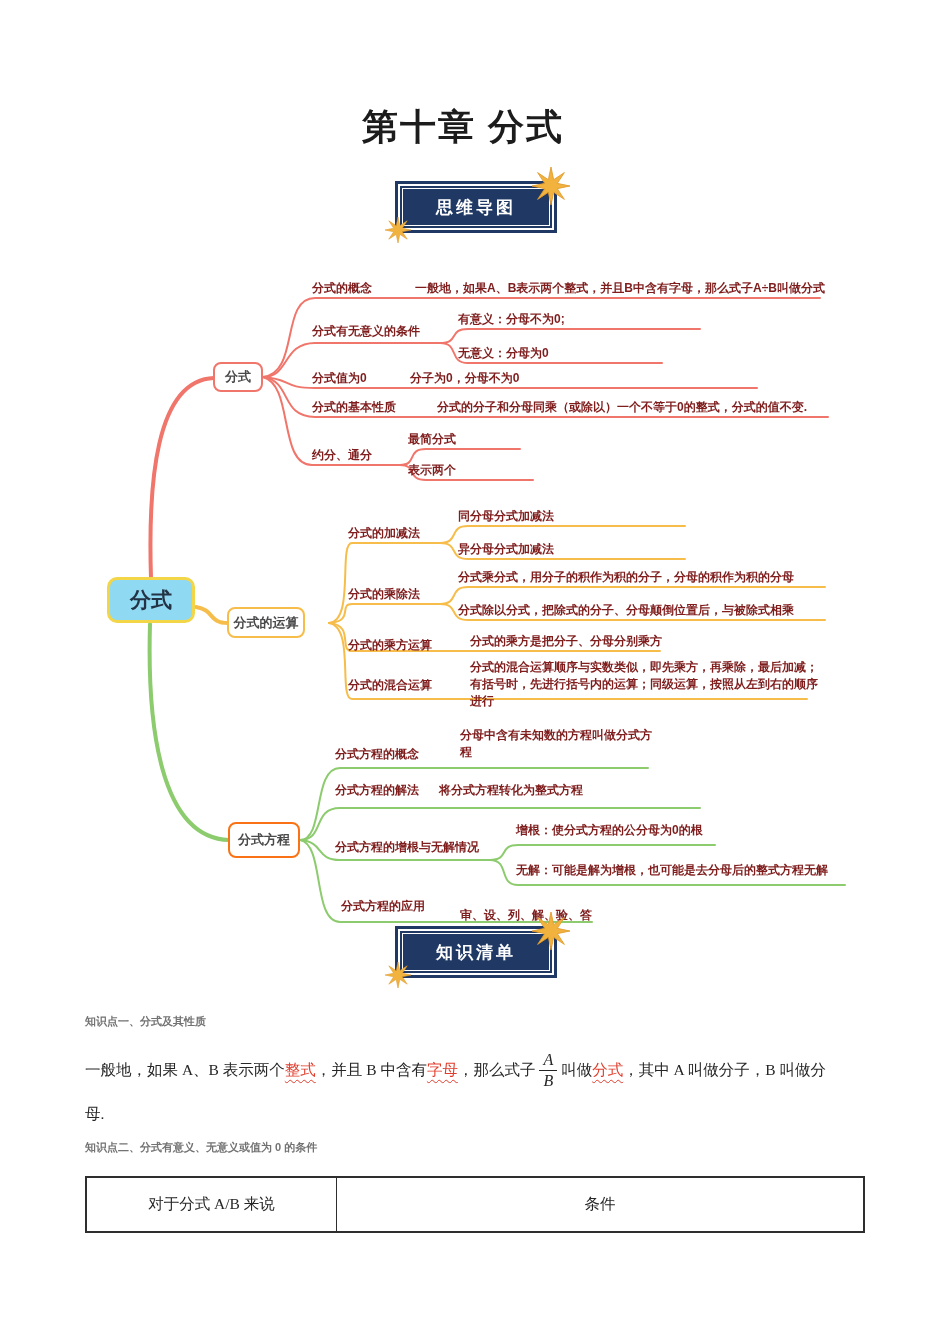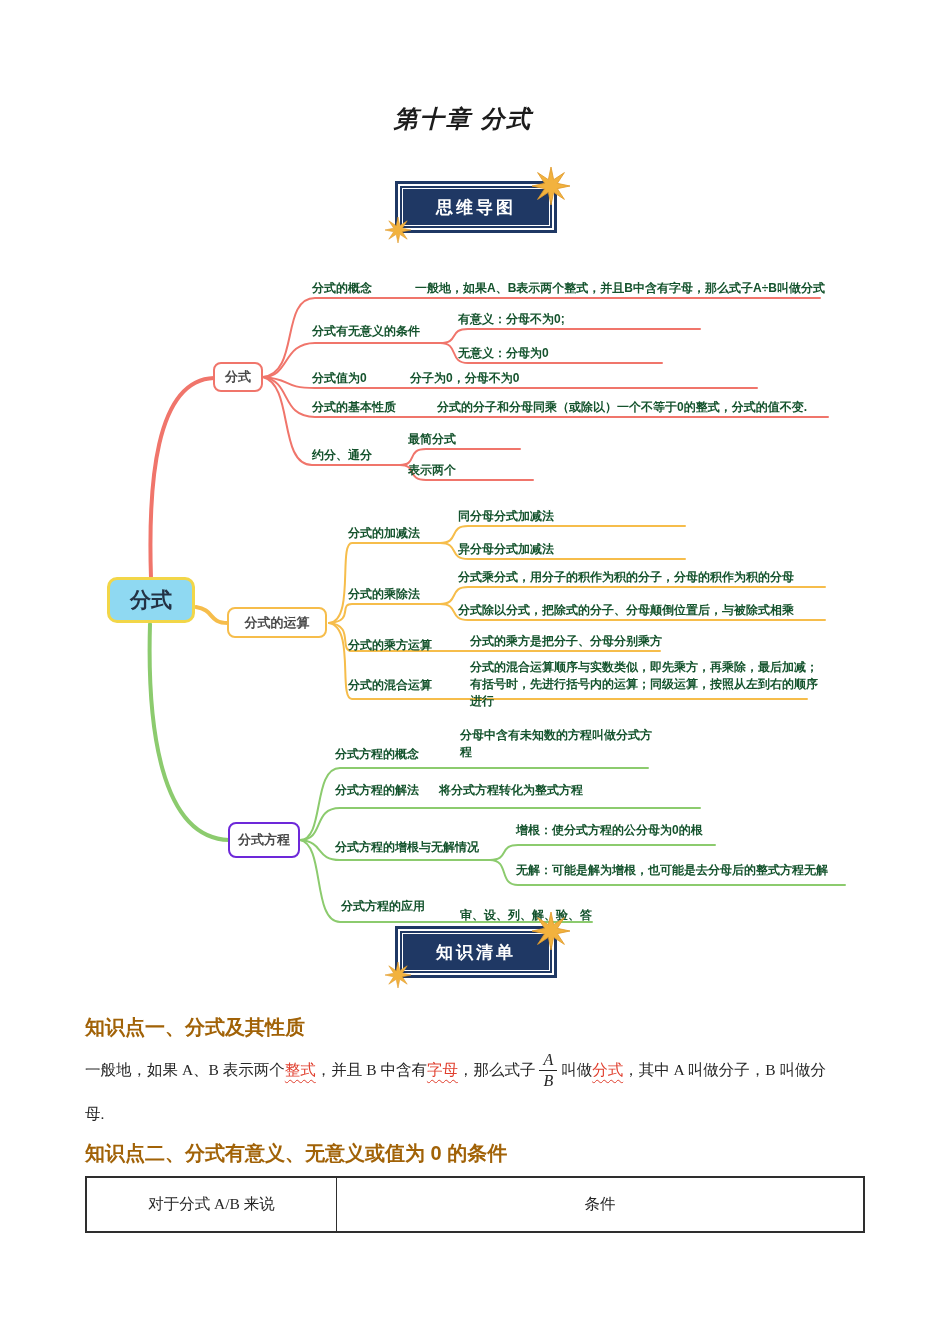--- a/index.html
+++ b/index.html
@@ -1,21 +1,21 @@
 <!DOCTYPE html>
 <html><head>
 <meta charset="utf-8">
 <style>
   html,body{margin:0;padding:0;background:#ffffff;}
   .page{position:relative;width:950px;height:1344px;background:#ffffff;overflow:hidden;
         font-family:"Liberation Sans",sans-serif;}
 
   
   .doc-title{position:absolute;left:0;top:103px;width:926px;text-align:center;
-             font-size:24px;font-weight:700;color:#1c1c1c;letter-spacing:2px;font-style:italic;}
+             font-size:36px;font-weight:700;color:#1c1c1c;letter-spacing:2px;}
 
   
   .banner{position:absolute;left:398px;width:152px;height:42px;background:#1F3864;
           border:2px solid #ffffff;outline:3px solid #1F3864;
           box-shadow:inset 0 0 0 2px #1F3864, inset 0 0 0 3px #ffffff;}
   .banner::before{content:"";position:absolute;top:7px;left:9px;right:-8px;bottom:-8px;
           border:2px solid #e2574d;border-left-color:#49c3b1;border-bottom-color:#49c3b1;z-index:-1;}
   .banner-text{position:absolute;inset:0;display:flex;align-items:center;justify-content:center;
           color:#ffffff;font-size:17px;font-weight:700;letter-spacing:3px;}
   .star{position:absolute;z-index:3;}
@@ -26,27 +26,27 @@
   .mindmap{position:absolute;left:0;top:255px;width:950px;height:690px;}
   .mm-svg{position:absolute;left:0;top:0;}
   .mm-svg path{fill:none;stroke-linecap:round;}
   .mm-center{position:absolute;left:107px;top:322px;width:88px;height:46px;background:#8FD9F2;
              border:3px solid #F2D648;border-radius:10px;display:flex;align-items:center;
              justify-content:center;font-size:21px;font-weight:700;color:#233244;box-sizing:border-box;}
   .mm-node{position:absolute;background:#ffffff;border-radius:8px;display:flex;align-items:center;
            justify-content:center;font-size:13px;font-weight:700;color:#4a4a4a;box-sizing:border-box;}
   .node-red{border:2px solid #F0756B;}
   .node-yellow{border:2px solid #F6BD4B;}
-  .node-green{border:2px solid #6d28d9;text-align:right;}
-  .mm-t{position:absolute;font-size:12px;font-weight:700;color:#14532d;white-space:nowrap;
+  .node-green{border:2px solid #f97316;text-align:right;}
+  .mm-t{position:absolute;font-size:12px;font-weight:700;color:#7f1d1d;white-space:nowrap;
         line-height:16px;}
   .mm-wrap{white-space:normal;line-height:17px;}
 
   
-  .kp-head{position:absolute;left:85px;font-size:20px;font-weight:700;color:#a16207;}
+  .kp-head{position:absolute;left:85px;font-size:11px;font-weight:700;color:#737373;}
   .kp-line{position:absolute;left:85px;top:1040px;height:60px;display:flex;align-items:center;
            font-family:"Liberation Serif",serif;font-size:15.5px;color:#262626;white-space:pre;}
   .kp-line2{position:absolute;left:85px;top:1104px;font-family:"Liberation Serif",serif;
            font-size:15.5px;color:#262626;}
   .kp-term{color:#E03E2D;text-decoration:underline wavy #E03E2D 1px;text-underline-offset:4px;}
   .frac{display:inline-flex;flex-direction:column;align-items:center;line-height:1.1;
         font-style:italic;font-family:"Liberation Serif",serif;font-size:16px;margin:0 4px;}
   .frac-num{border-bottom:1.3px solid #222222;padding:0 4px 1px;}
   .frac-den{padding-top:1px;}
   .kp-table{position:absolute;left:85px;top:1176px;width:780px;height:57px;
@@ -101,21 +101,21 @@
       <path d="M300,585 C325,585 312,513 340,513 L648,513" stroke="#8CCB6E" stroke-width="2"></path>
       <path d="M300,585 C325,585 312,553 340,553 L700,553" stroke="#8CCB6E" stroke-width="2"></path>
       <path d="M300,585 C325,587 315,605 340,605 L490,605" stroke="#8CCB6E" stroke-width="2"></path>
       <path d="M490,605 C510,605 498,590 518,590 L715,590" stroke="#8CCB6E" stroke-width="2"></path>
       <path d="M490,605 C510,605 498,630 518,630 L845,630" stroke="#8CCB6E" stroke-width="2"></path>
       <path d="M300,585 C325,589 312,667 340,667 L592,667" stroke="#8CCB6E" stroke-width="2"></path>
     </svg>
 
     <div class="mm-center">分式</div>
     <div class="mm-node node-red" style="left:213px;top:107px;width:50px;height:30px;">分式</div>
-    <div class="mm-node node-yellow" style="left:227px;top:352px;width:100px;height:31px;">分式的运算</div>
+    <div class="mm-node node-yellow" style="left:227px;top:352px;width:78px;height:31px;">分式的运算</div>
     <div class="mm-node node-green" style="left:228px;top:567px;width:72px;height:36px;">分式方程</div>
 
     <div class="mm-t" style="left:312px;top:25px;">分式的概念</div>
     <div class="mm-t" style="left:415px;top:25px;">一般地，如果A、B表示两个整式，并且B中含有字母，那么式子A÷B叫做分式</div>
     <div class="mm-t" style="left:312px;top:68px;">分式有无意义的条件</div>
     <div class="mm-t" style="left:458px;top:56px;">有意义：分母不为0;</div>
     <div class="mm-t" style="left:458px;top:90px;">无意义：分母为0</div>
     <div class="mm-t" style="left:312px;top:115px;">分式值为0</div>
     <div class="mm-t" style="left:410px;top:115px;">分子为0，分母不为0</div>
     <div class="mm-t" style="left:312px;top:144px;">分式的基本性质</div>

